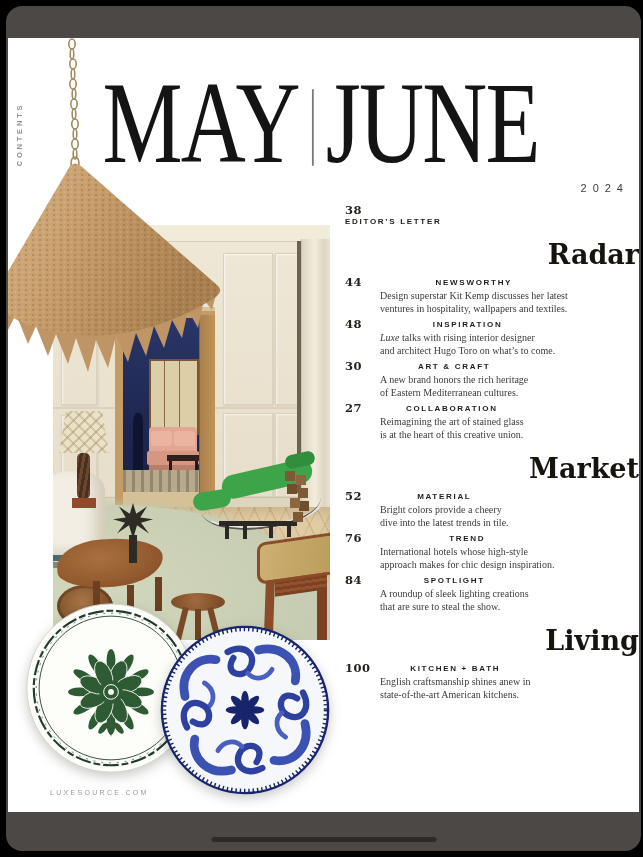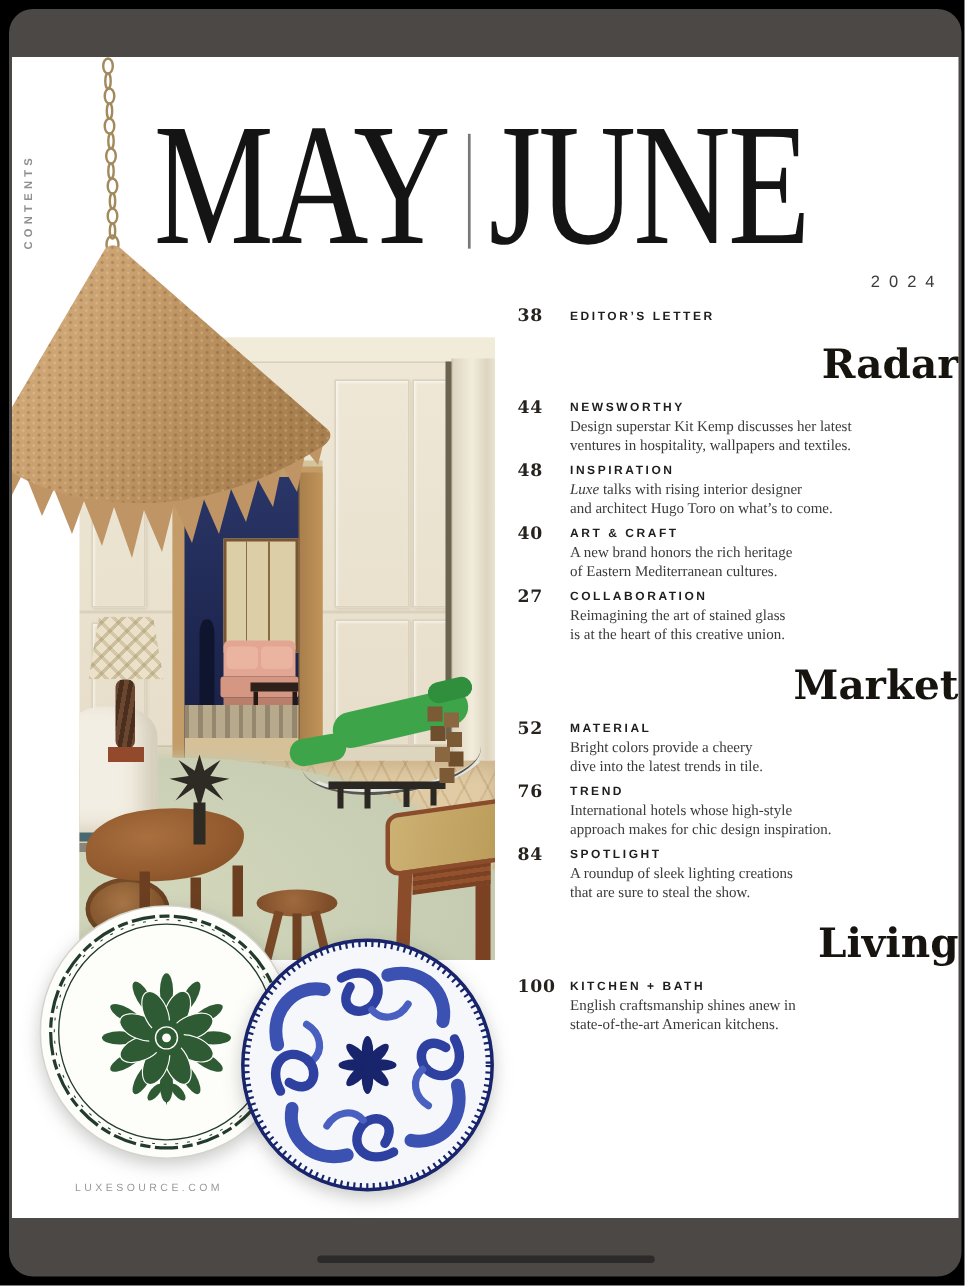--- a/index.html
+++ b/index.html
@@ -47,27 +47,27 @@
   .masthead-divider{
     width:2px;height:66px;background:#787878;margin:6px 13px 0 15px;flex:none;
   }
   .masthead-year{
     position:absolute;top:144px;left:0;right:10px;text-align:right;
     font:400 11px "Liberation Sans",sans-serif;letter-spacing:6px;color:#3c3c3c;
   }
   
   .toc{position:absolute;left:337px;top:167px;width:294px;z-index:3;}
   .toc-row{display:flex;align-items:flex-start;}
-  .toc-front{margin-bottom:0;}
+  .toc-front{margin-bottom:0;flex-direction:column;}
   .num{
     flex:none;width:35px;
     font:700 11.5px/11px "DejaVu Serif",serif;color:#26221e;letter-spacing:.5px;
   }
   .lbl{
-    font:700 8px/11px "Liberation Sans",sans-serif;letter-spacing:1.7px;color:#1e1e1e;
+    font:700 8px/11px "Liberation Sans",sans-serif;letter-spacing:1.7px;color:#1e1e1e;text-align:center;
   }
   .toc-heading{
     margin:15px 0 9px;font:700 27px/26px "DejaVu Serif",serif;
     color:#17140f;letter-spacing:0;text-align:right;
   }
   .toc-item{margin-bottom:4px;}
   .desc{
     margin:1px 0 0;font:400 10px/13px "Liberation Serif",serif;color:#3b3b3b;
     white-space:pre-line;
   }
@@ -407,21 +407,21 @@
       <div class="toc-row toc-item">
         <span class="num">48</span>
         <div class="entry">
             <div class="lbl">INSPIRATION</div>
             <p class="desc"><i class="lead">Luxe</i><span> talks with rising interior designer
 and architect Hugo Toro on what’s to come.</span></p>
           </div>
       </div>
 
       <div class="toc-row toc-item">
-        <span class="num">40</span>
+        <span class="num">30</span>
         <div class="entry">
             <div class="lbl">ART &amp; CRAFT</div>
             <p class="desc"><i class="lead"></i><span>A new brand honors the rich heritage
 of Eastern Mediterranean cultures.</span></p>
           </div>
       </div>
 
       <div class="toc-row toc-item">
         <span class="num">27</span>
         <div class="entry">

